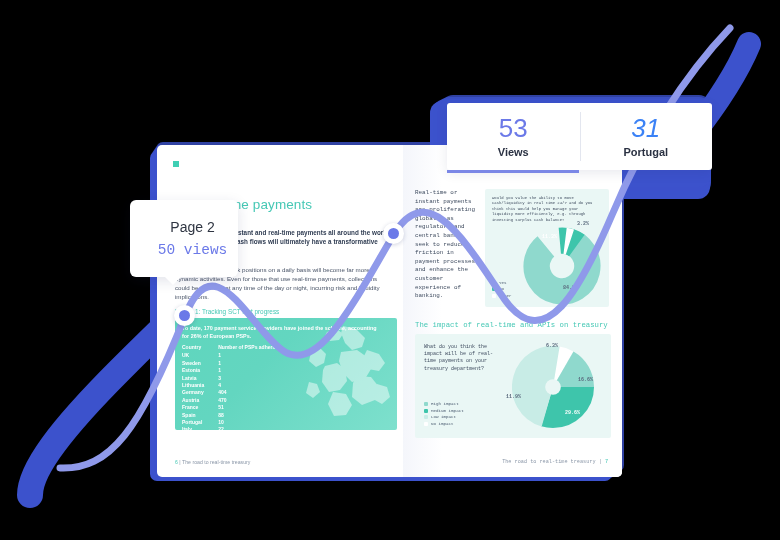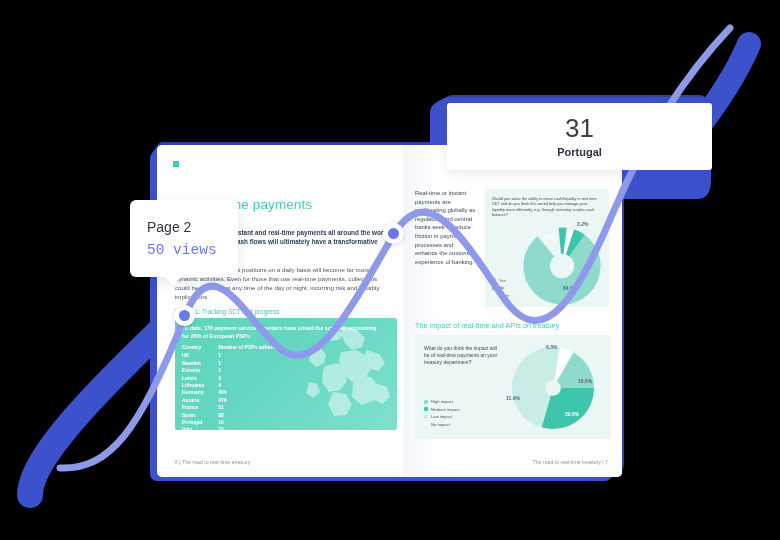--- a/index.html
+++ b/index.html
@@ -26,21 +26,21 @@
   #doc-card {
     position: absolute; left: 157px; top: 145px;
     width: 465px; height: 332px;
     background: #ffffff;
     border-radius: 5px;
     overflow: hidden;
     display: flex;
   }
   .page { position: relative; height: 100%; padding: 10px 12px 0 12px; }
   .page-left { width: 246px; }
-  .page-right { width: 219px; background: linear-gradient(90deg,#f4f6fb 0%, #ffffff 18%, #ffffff 100%); }
+  .page-right { width: 219px; background: linear-gradient(90deg,#f4f6fb 0%, #ffffff 18%, #ffffff 100%); font-family: Liberation Mono, monospace; }
   .gutter-shade {
     position: absolute; left: 246px; top: 0; width: 26px; height: 100%;
     background: linear-gradient(90deg, rgba(190,200,220,0.00) 0%, rgba(176,188,214,0.30) 45%, rgba(255,255,255,0) 100%);
     pointer-events: none;
   }
 
   .tiny-square { width: 6px; height: 6px; background: #3fcfb4; margin: 6px 0 0 4px; }
   .doc-h1 {
     color: #46c8b5; font-size: 13.5px; font-weight: 400;
     margin: 30px 0 0 6px; letter-spacing: .1px;
@@ -127,30 +127,31 @@
   }
   .stat {
     flex: 1; display: flex; flex-direction: column; align-items: center; justify-content: center;
     position: relative;
   }
   .stat + .stat::before {
     content: ""; position: absolute; left: 0; top: 9px; bottom: 9px; width: 1px; background: #e3e6ef;
   }
   .stat-num { font-size: 26px; line-height: 26px; font-weight: 400; }
   .stat-num.accent { color: #6b79e8; }
-  .stat-num.muted { color: #404040; }
+  .stat-num.muted { color: #3b82f6; font-style: italic; }
   .stat-label { font-size: 11px; font-weight: 700; color: #2a3142; margin-top: 5px; }
   .stat-underline {
     position: absolute; left: 0; bottom: -3px; width: 132px; height: 3px; background: #7b87e6;
   }
 
   #page-callout {
     position: absolute; left: 130px; top: 200px; width: 108px; height: 77px;
     background: #ffffff; border-radius: 6px;
     box-shadow: 0 4px 14px rgba(30,40,90,.13);
+    text-align: center;
   }
   #page-callout::after {
     content: ""; position: absolute; left: 34px; bottom: -8px;
     border-left: 9px solid transparent; border-right: 9px solid transparent;
     border-top: 9px solid #ffffff;
   }
   .callout-title { font-size: 14px; color: #2f3542; margin: 19px 0 0 17px; }
   .callout-sub { font-size: 14.5px; color: #6b79e8; margin: 7px 0 0 17px; font-family: Liberation Mono, monospace; }
 
   .node-dot {
@@ -368,20 +369,25 @@
   </div>
 
   <svg class="layer" viewBox="0 0 780 540" xmlns="http://www.w3.org/2000/svg">
     <path d="M60 468 C 110 470, 140 430, 185 316 C 215 240, 250 330, 285 352
              C 320 372, 355 300, 394 234 C 430 175, 470 250, 505 300
              C 545 355, 580 290, 612 215 C 648 130, 690 70, 730 28" stroke="#8f99ea" stroke-width="7" fill="none" stroke-linecap="round" stroke-linejoin="round"></path>
   </svg>
 
   <div id="stats-card">
     <div class="stat">
+      <div class="stat-num accent">53</div>
+      <div class="stat-label">Views</div>
+      <div class="stat-underline"></div>
+    </div>
+    <div class="stat">
       <div class="stat-num muted">31</div>
       <div class="stat-label">Portugal</div>
     </div>
   </div>
 
   <div id="page-callout">
     <div class="callout-title">Page 2</div>
     <div class="callout-sub">50 views</div>
   </div>
 

